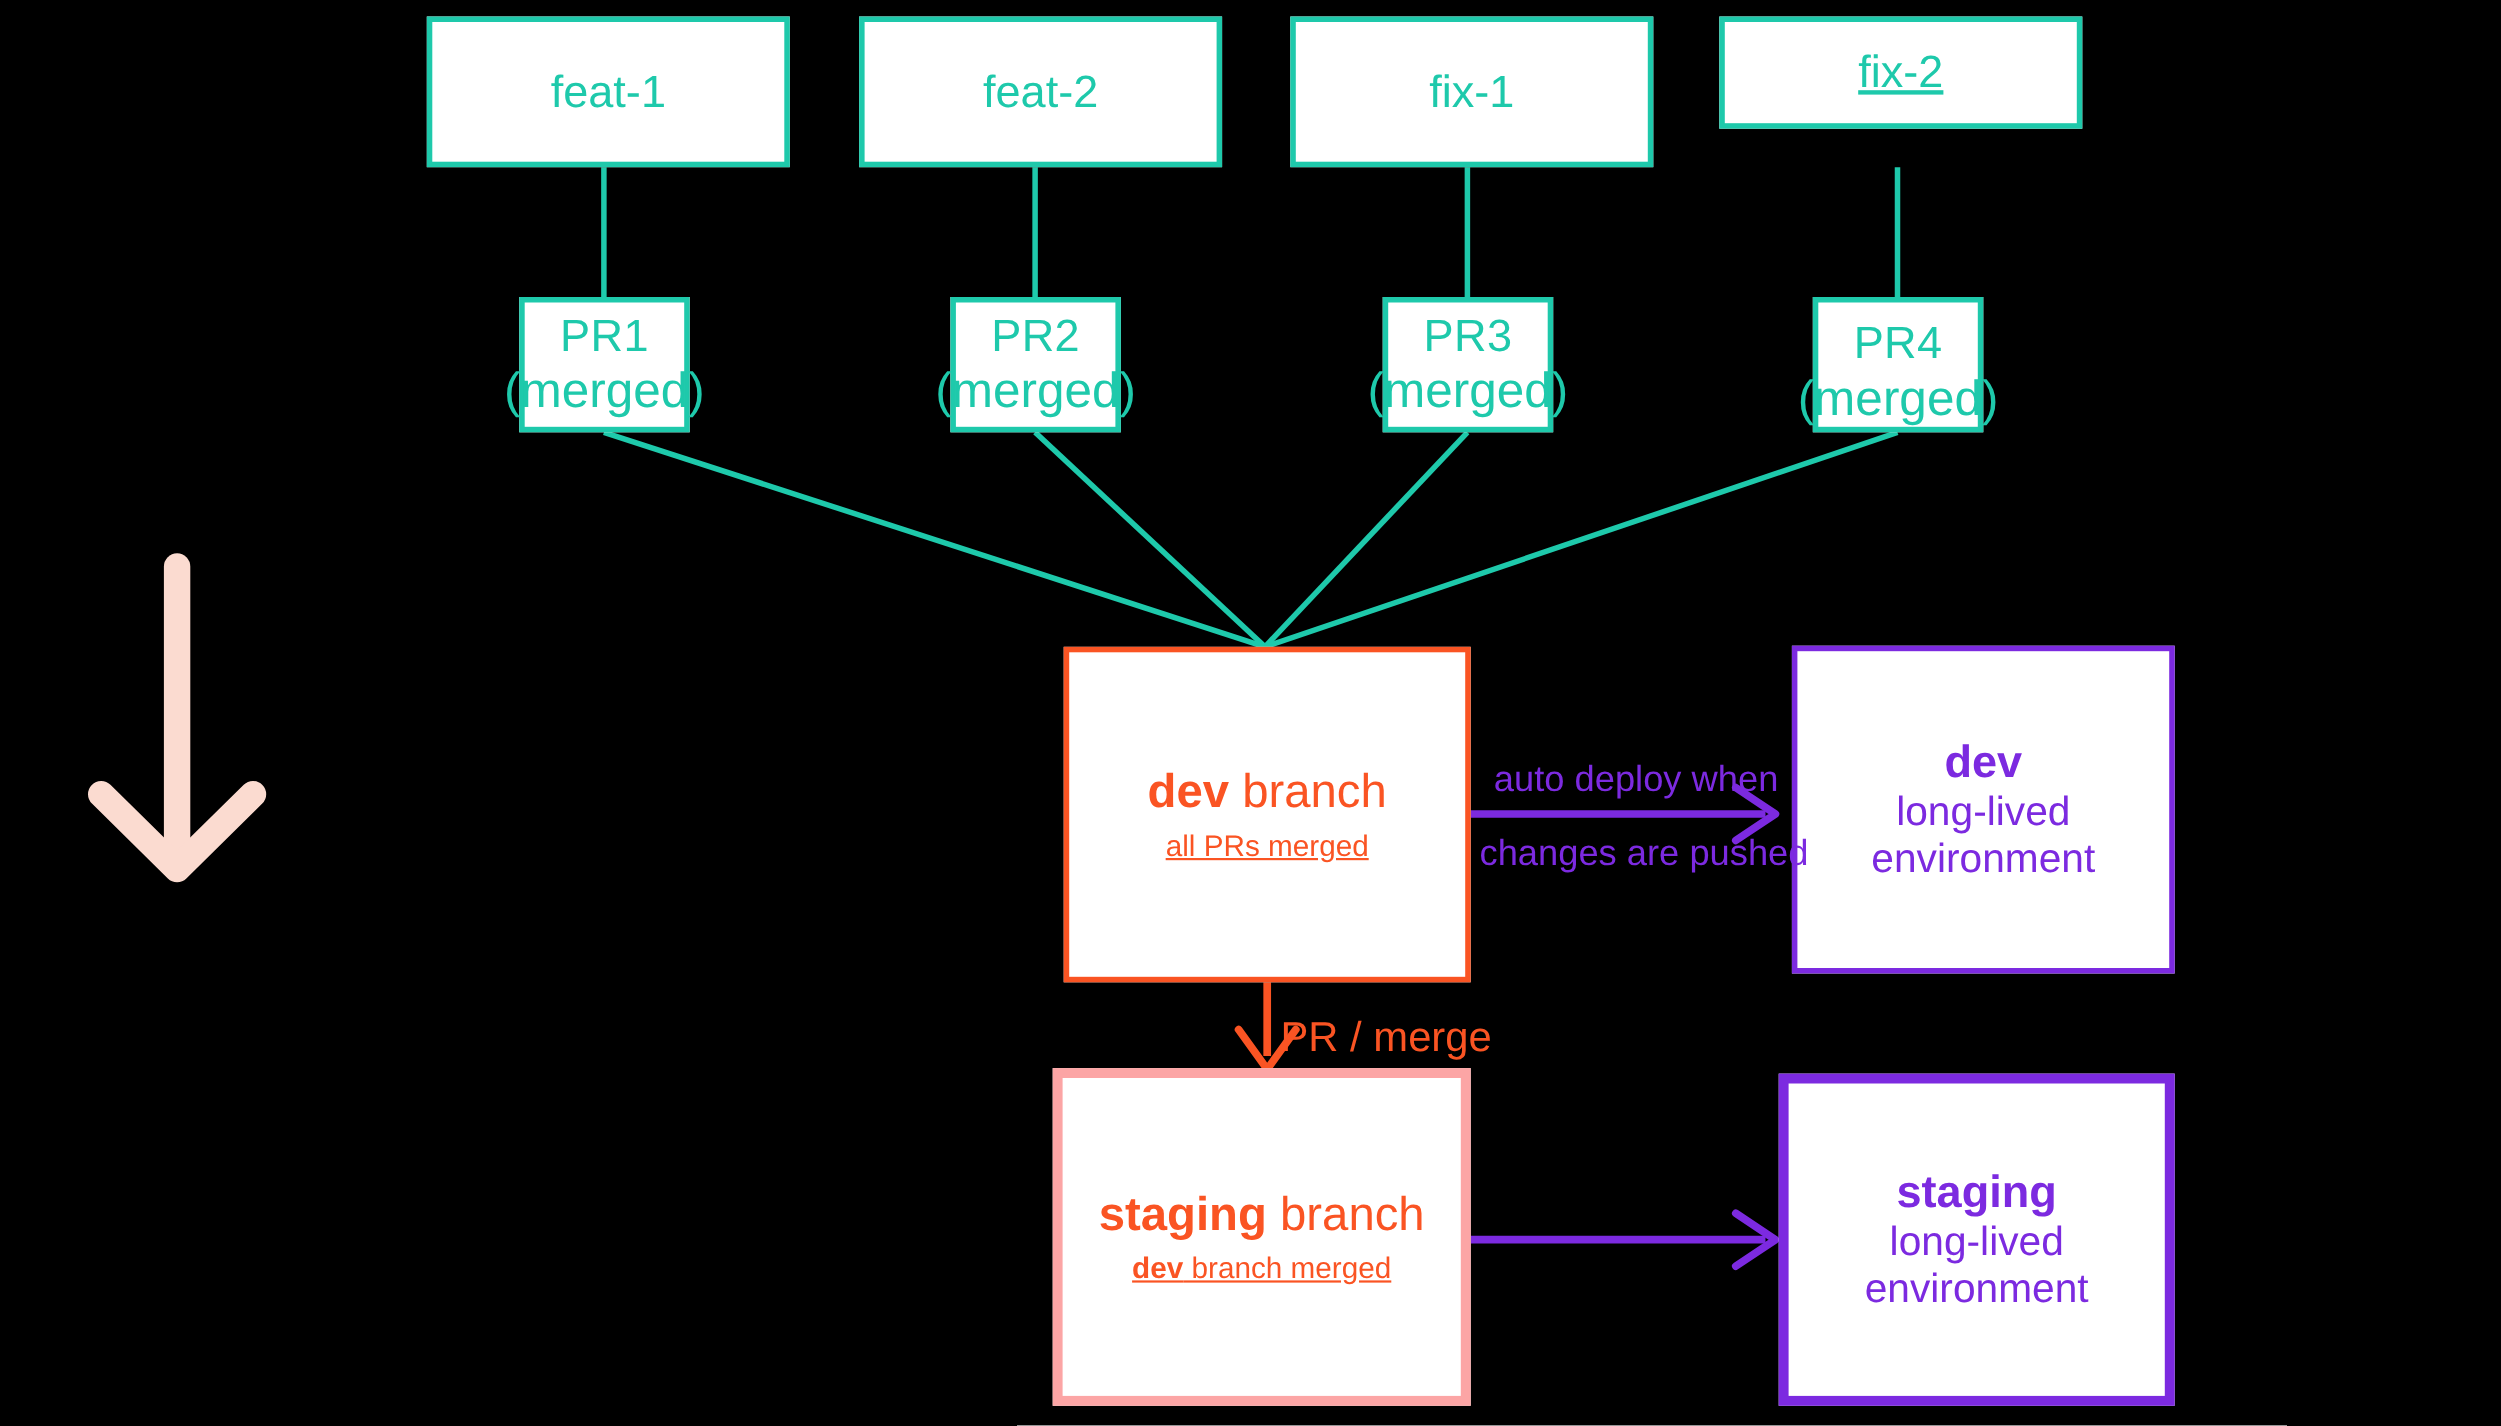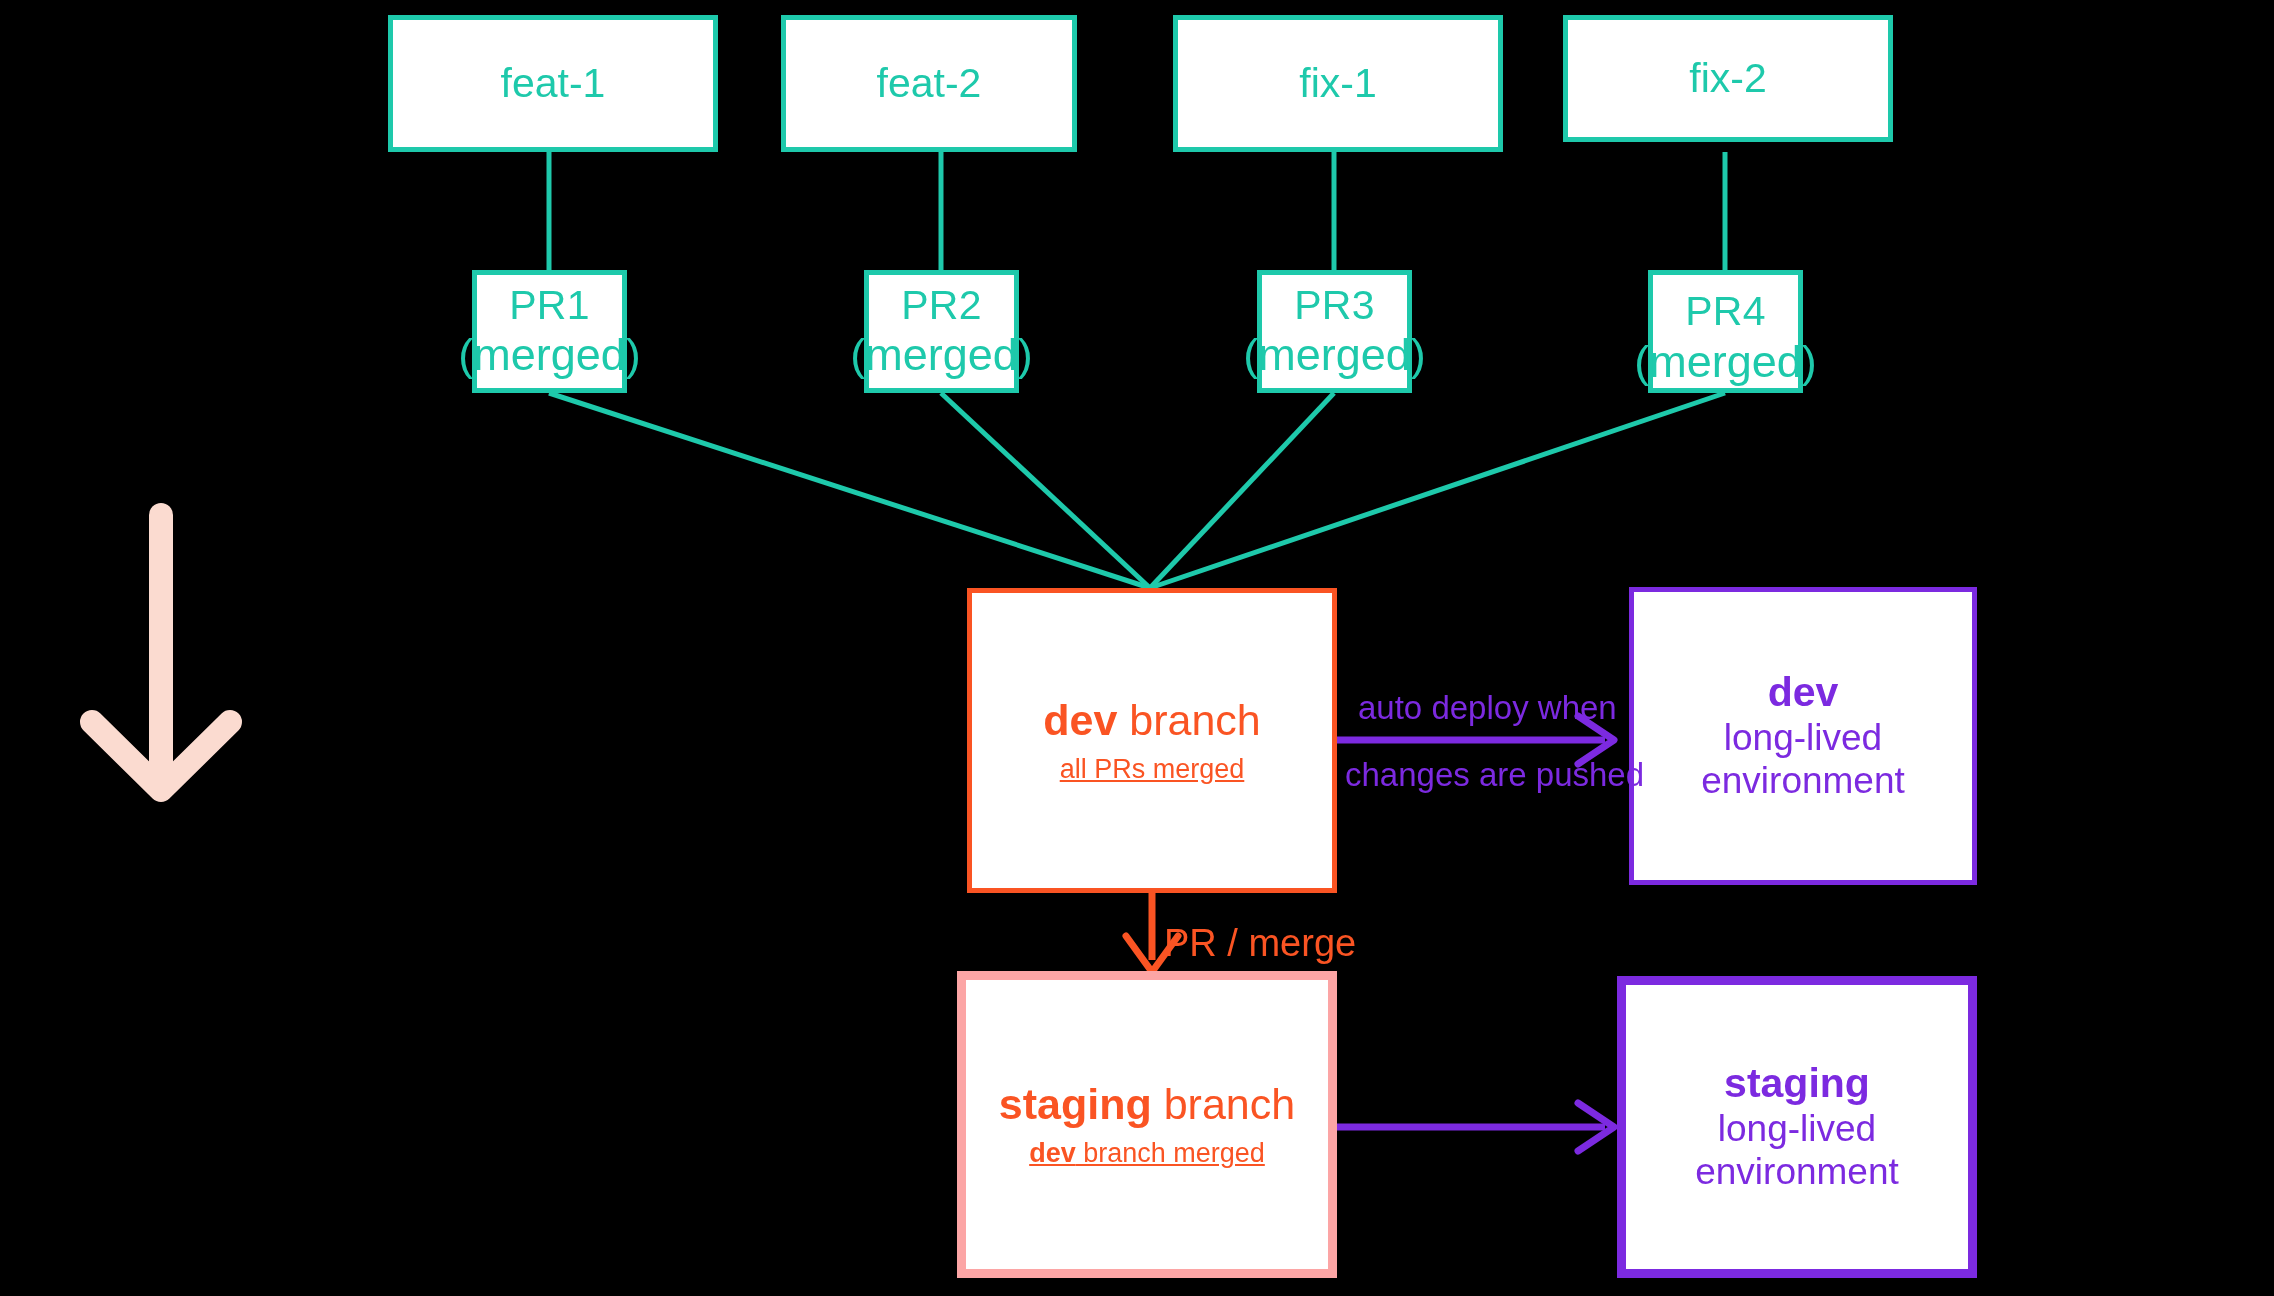--- a/index.html
+++ b/index.html
@@ -109,29 +109,29 @@
     <g>
       <line x1="1337" y1="1127" x2="1605" y2="1127" stroke="#7c2ae0" stroke-width="7"></line>
       <path d="M1578 1103 L1614 1127 L1578 1151" stroke="#7c2ae0" stroke-width="7" fill="none" stroke-linecap="round" stroke-linejoin="round"></path>
     </g>
   </svg>
 
   <div class="node node-teal" style="left:388px; top:15px; width:330px; height:137px;">
     <span class="t-branch">feat-1</span>
   </div>
 
-  <div class="node node-teal" style="left:781px; top:15px; width:296px; height:137px;">
+  <div class="node node-teal" style="left:781px; top:15px; width:330px; height:137px;">
     <span class="t-branch">feat-2</span>
   </div>
 
   <div class="node node-teal" style="left:1173px; top:15px; width:330px; height:137px;">
     <span class="t-branch">fix-1</span>
   </div>
 
-  <div class="node node-teal" style="left:1563px; top:15px; width:330px; height:127px;">
+  <div class="node node-teal" style="left:1563px; top:15px; width:330px; height:102px;text-decoration:underline;">
     <span class="t-branch">fix-2</span>
   </div>
 
   <div class="node node-teal" style="left:472px; top:270px; width:155px; height:123px;">
     <span class="t-pr-title">PR1</span>
     <span class="t-pr-sub">(merged)</span>
   </div>
 
   <div class="node node-teal" style="left:864px; top:270px; width:155px; height:123px;">
     <span class="t-pr-title">PR2</span>

